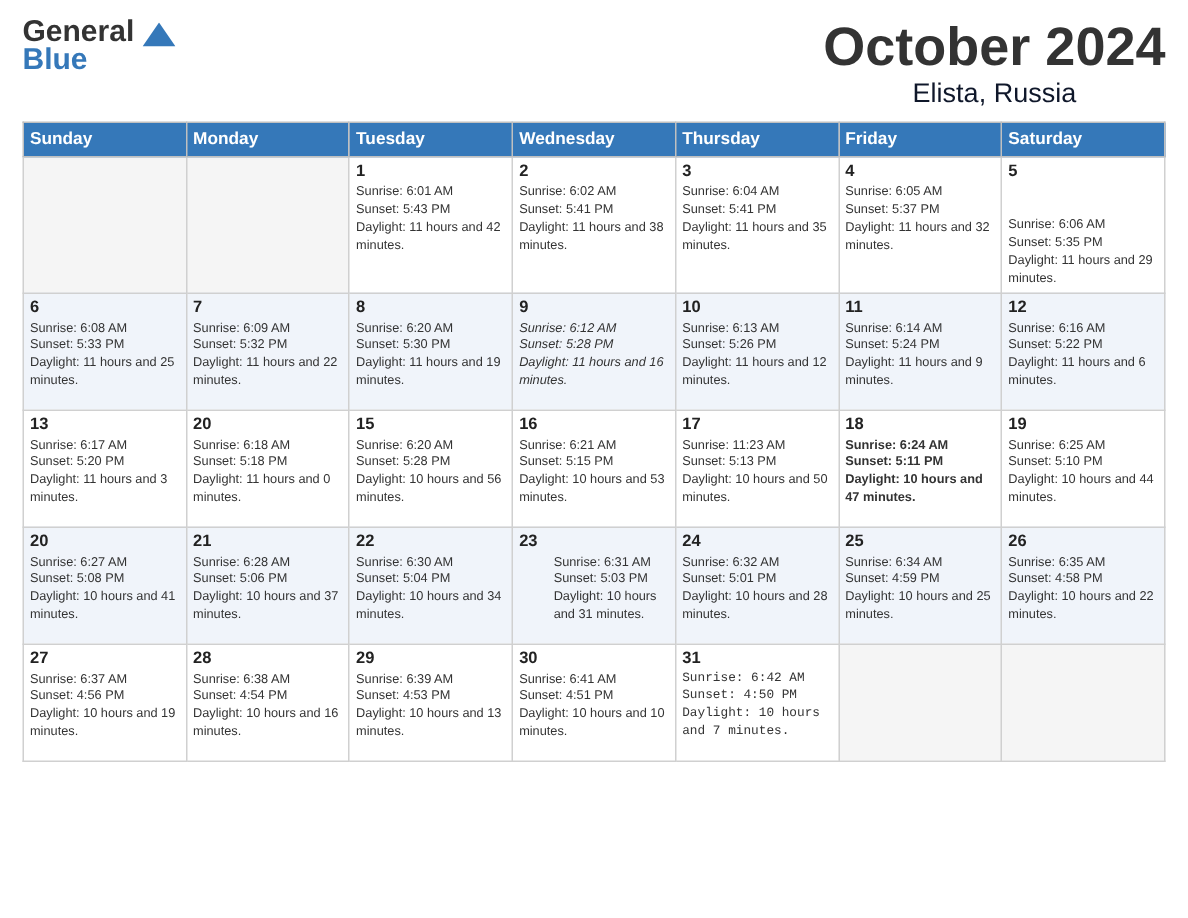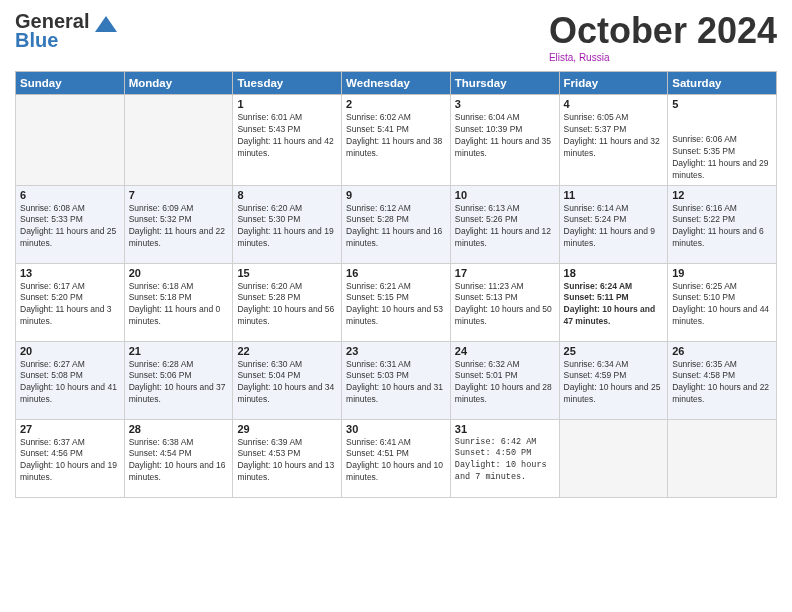--- a/index.html
+++ b/index.html
@@ -21,30 +21,30 @@
       justify-content: space-between;
       align-items: flex-start;
       margin-bottom: 8px;
     }
     .logo {
       display: flex;
       flex-direction: column;
       align-items: flex-start;
     }
     .title-block {
-      text-align: left;
+      text-align: center;
     }
     .month-title {
       font-size: 36px;
       font-weight: bold;
       color: #333;
     }
     .location {
-      font-size: 10px;
-      color: #a21caf;
+      font-size: 18px;
+      color: #0f172a;
     }
     .calendar {
       width: 100%;
       border-collapse: collapse;
       table-layout: fixed;
     }
     .calendar th {
       background-color: #3578b9;
       color: #fff;
       font-size: 11.5px;
@@ -127,21 +127,21 @@
           </td>
           <td>
             <div class="day-number">2</div>
             <div class="day-info" style="white-space: pre-line;">Sunrise: 6:02 AM
 Sunset: 5:41 PM
 Daylight: 11 hours and 38 minutes.</div>
           </td>
           <td>
             <div class="day-number">3</div>
             <div class="day-info" style="white-space: pre-line;">Sunrise: 6:04 AM
-Sunset: 10:39 PM
+Sunset: 5:41 PM
 Daylight: 11 hours and 35 minutes.</div>
           </td>
           <td>
             <div class="day-number">4</div>
             <div class="day-info" style="white-space: pre-line;">Sunrise: 6:05 AM
 Sunset: 5:37 PM
 Daylight: 11 hours and 32 minutes.</div>
           </td>
           <td>
             <div class="day-number">5</div>
@@ -164,21 +164,21 @@
 Daylight: 11 hours and 22 minutes.</div>
           </td>
           <td>
             <div class="day-number">8</div>
             <div class="day-info" style="white-space: pre-line;">Sunrise: 6:20 AM
 Sunset: 5:30 PM
 Daylight: 11 hours and 19 minutes.</div>
           </td>
           <td>
             <div class="day-number">9</div>
-            <div class="day-info" style="white-space: pre-line;">Sunrise: 6:12 AM
+            <div class="day-info" style="white-space: pre-line; font-style: italic;">Sunrise: 6:12 AM
 Sunset: 5:28 PM
 Daylight: 11 hours and 16 minutes.</div>
           </td>
           <td>
             <div class="day-number">10</div>
             <div class="day-info" style="white-space: pre-line;">Sunrise: 6:13 AM
 Sunset: 5:26 PM
 Daylight: 11 hours and 12 minutes.</div>
           </td>
           <td>
@@ -252,21 +252,21 @@
 Daylight: 10 hours and 37 minutes.</div>
           </td>
           <td>
             <div class="day-number">22</div>
             <div class="day-info" style="white-space: pre-line;">Sunrise: 6:30 AM
 Sunset: 5:04 PM
 Daylight: 10 hours and 34 minutes.</div>
           </td>
           <td>
             <div class="day-number">23</div>
-            <div class="day-info" style="white-space: pre-line;">Sunrise: 6:31 AM
+            <div class="day-info" style="white-space: pre-line; margin-left: 23px;">Sunrise: 6:31 AM
 Sunset: 5:03 PM
 Daylight: 10 hours and 31 minutes.</div>
           </td>
           <td>
             <div class="day-number">24</div>
             <div class="day-info" style="white-space: pre-line;">Sunrise: 6:32 AM
 Sunset: 5:01 PM
 Daylight: 10 hours and 28 minutes.</div>
           </td>
           <td>

